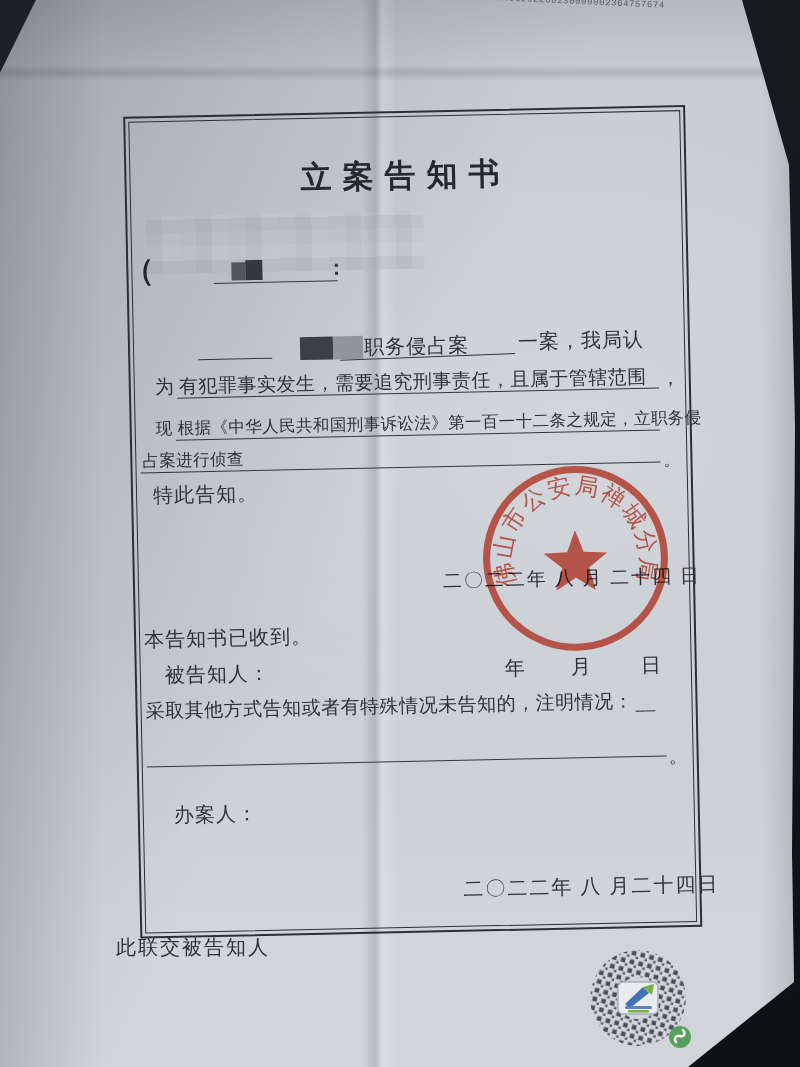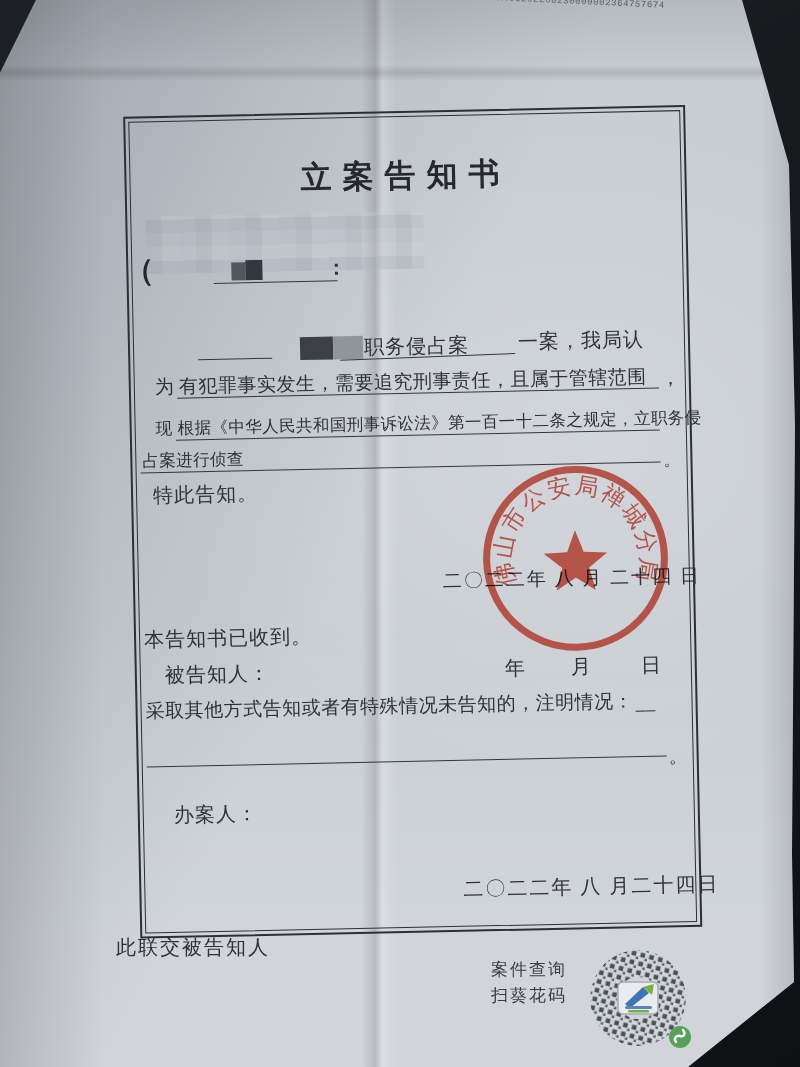--- a/index.html
+++ b/index.html
@@ -111,24 +111,20 @@
       <span class="t mid" style="left:498px;top:584px;">__</span>
       <div class="ul" style="left:8px;top:648px;width:520px;"></div>
       <span class="t mid" style="left:530px;top:636px;">。</span>
 
       <span class="t" style="left:34px;top:684px;">办案人：</span>
       <span class="t" style="left:322px;top:764px;letter-spacing:2px;">二〇二二年 八 月二十四日</span>
     </div>
 
     <div class="foot-note">此联交被告知人</div>
 
-    <div class="qr-caption">
-      <div>案件查询</div>
-      <div>扫葵花码</div>
-    </div>
 
     <svg class="qr" viewBox="0 0 136 118">
       <defs>
         <pattern id="qrdots" width="9" height="9" patternUnits="userSpaceOnUse" patternTransform="rotate(14)">
           <rect x="1.5" y="1.5" width="4.6" height="4.6" fill="#4b5055"></rect>
           <rect x="6.5" y="6.5" width="2.6" height="2.6" fill="#5a5f64"></rect>
         </pattern>
         <mask id="donut">
           <circle cx="70" cy="56" r="48" fill="#fff"></circle>
           <circle cx="70" cy="56" r="21" fill="#000"></circle>

